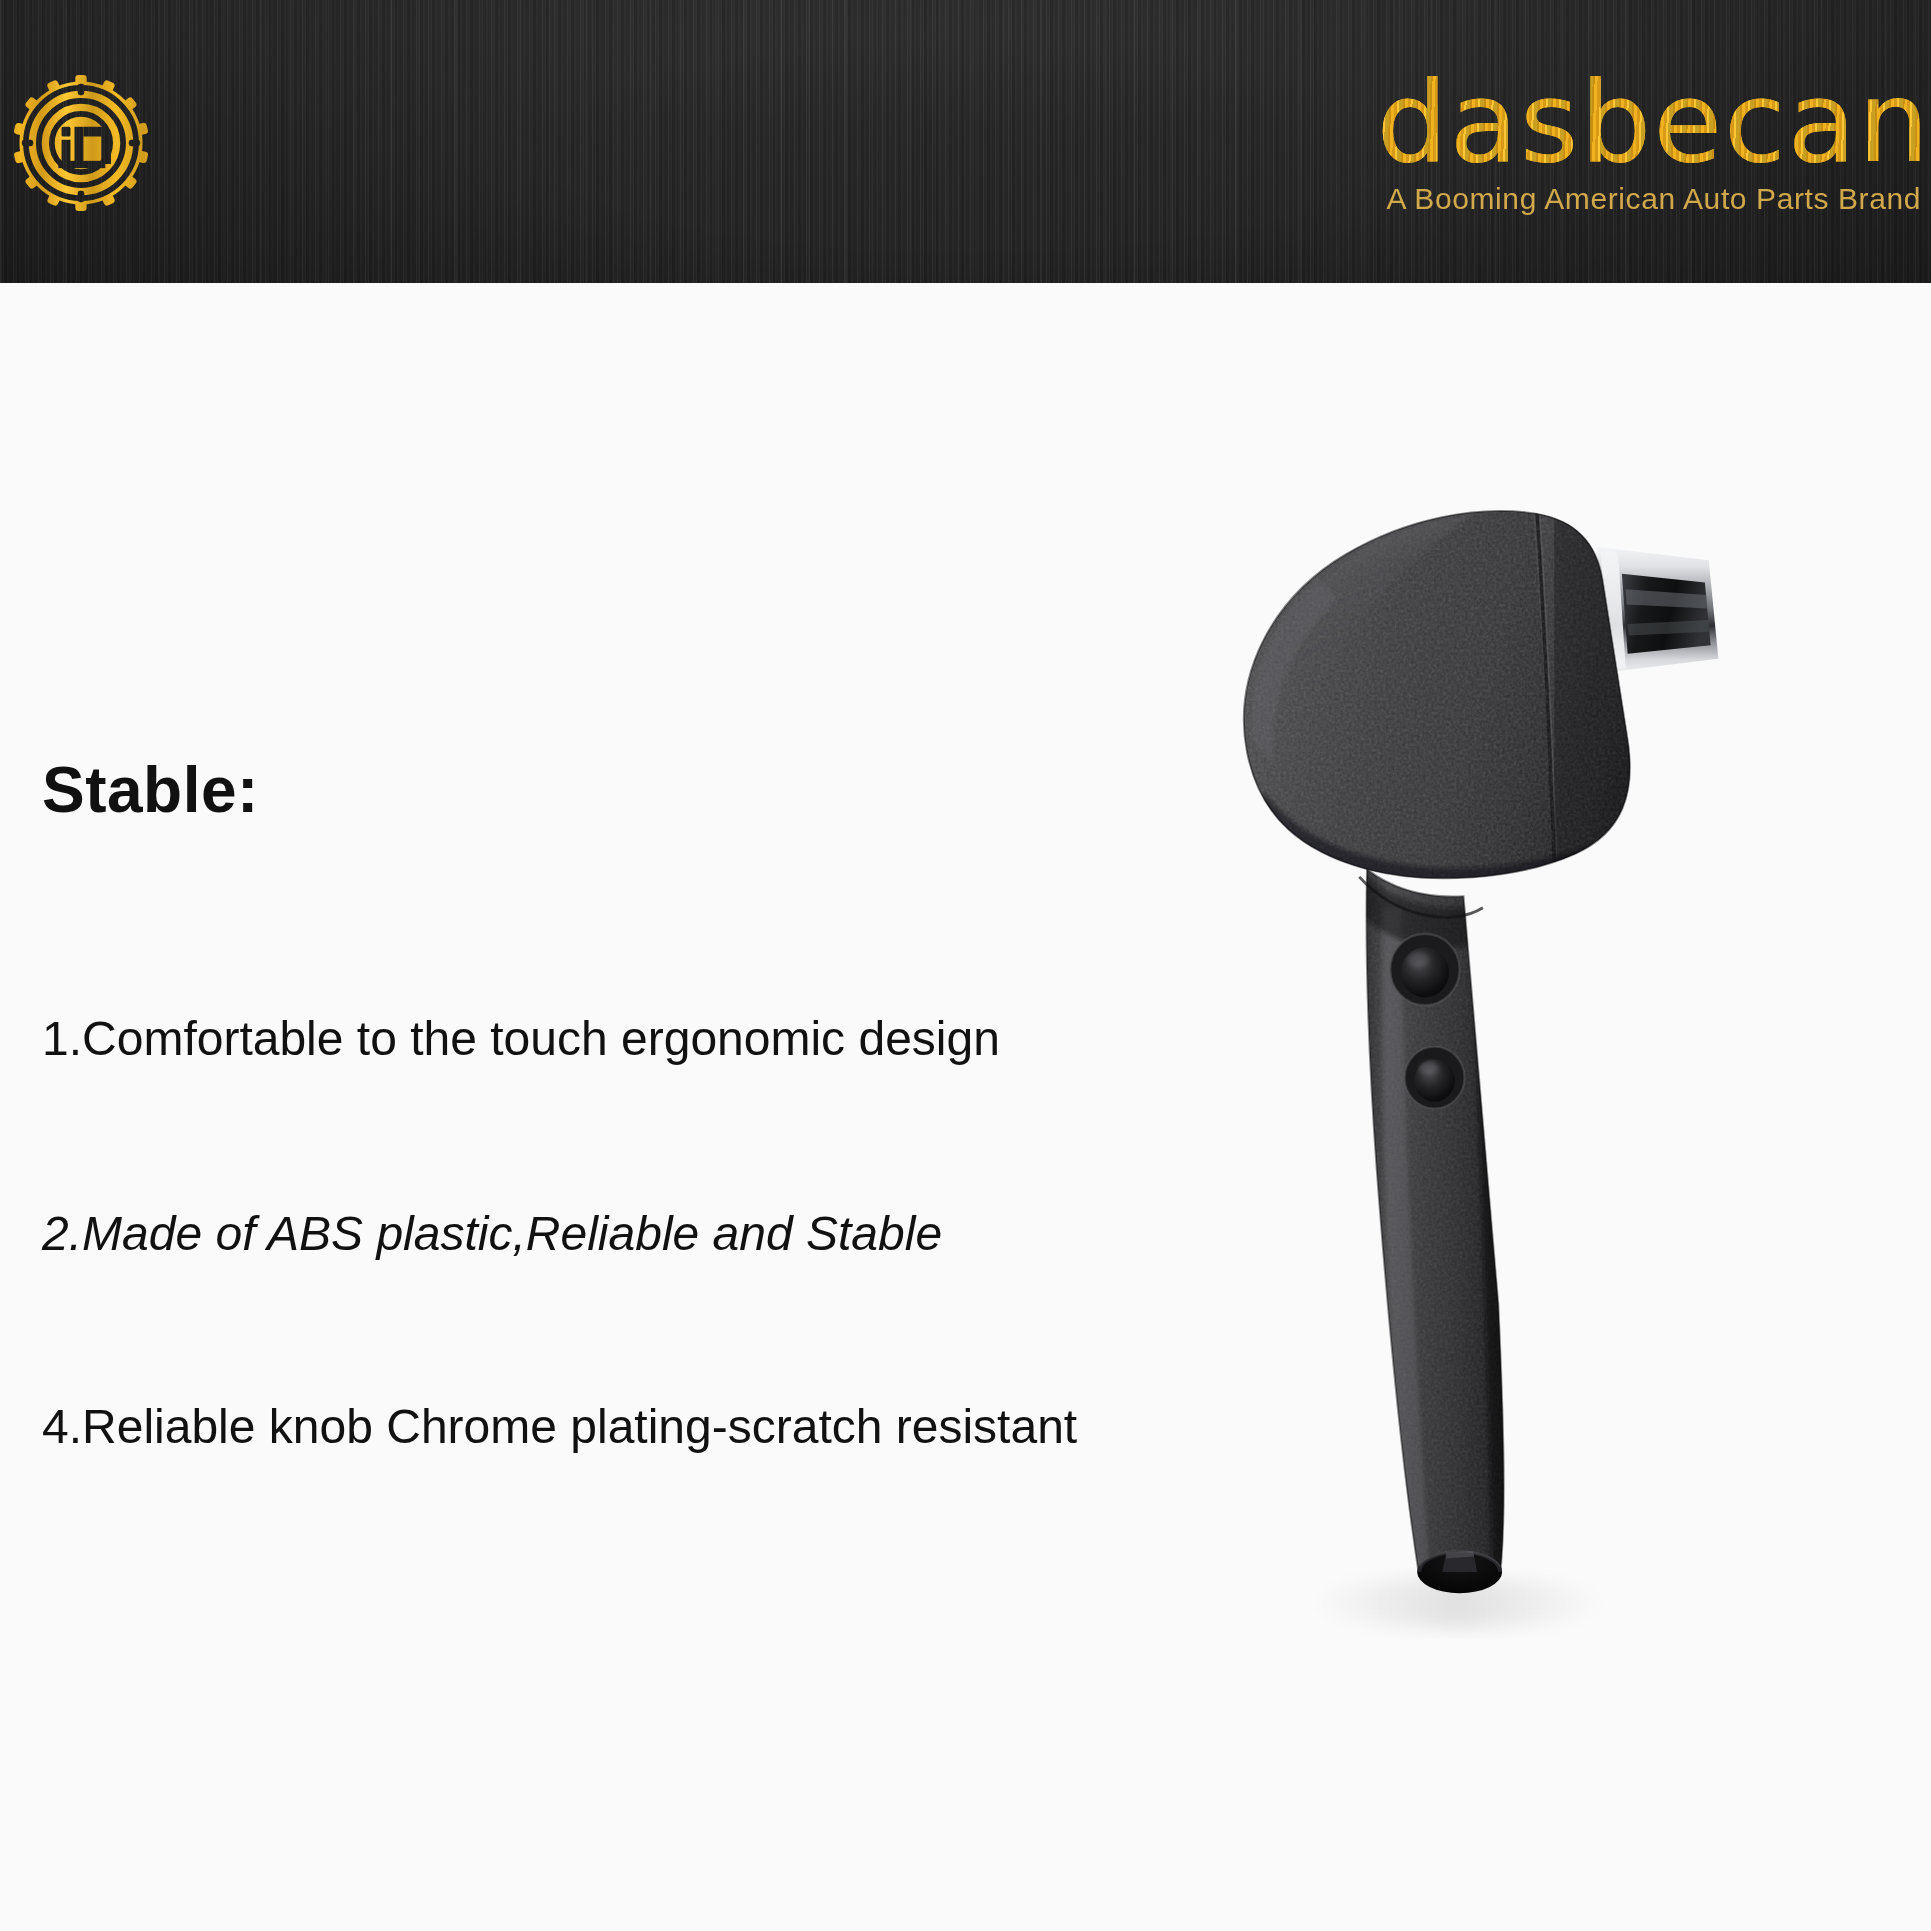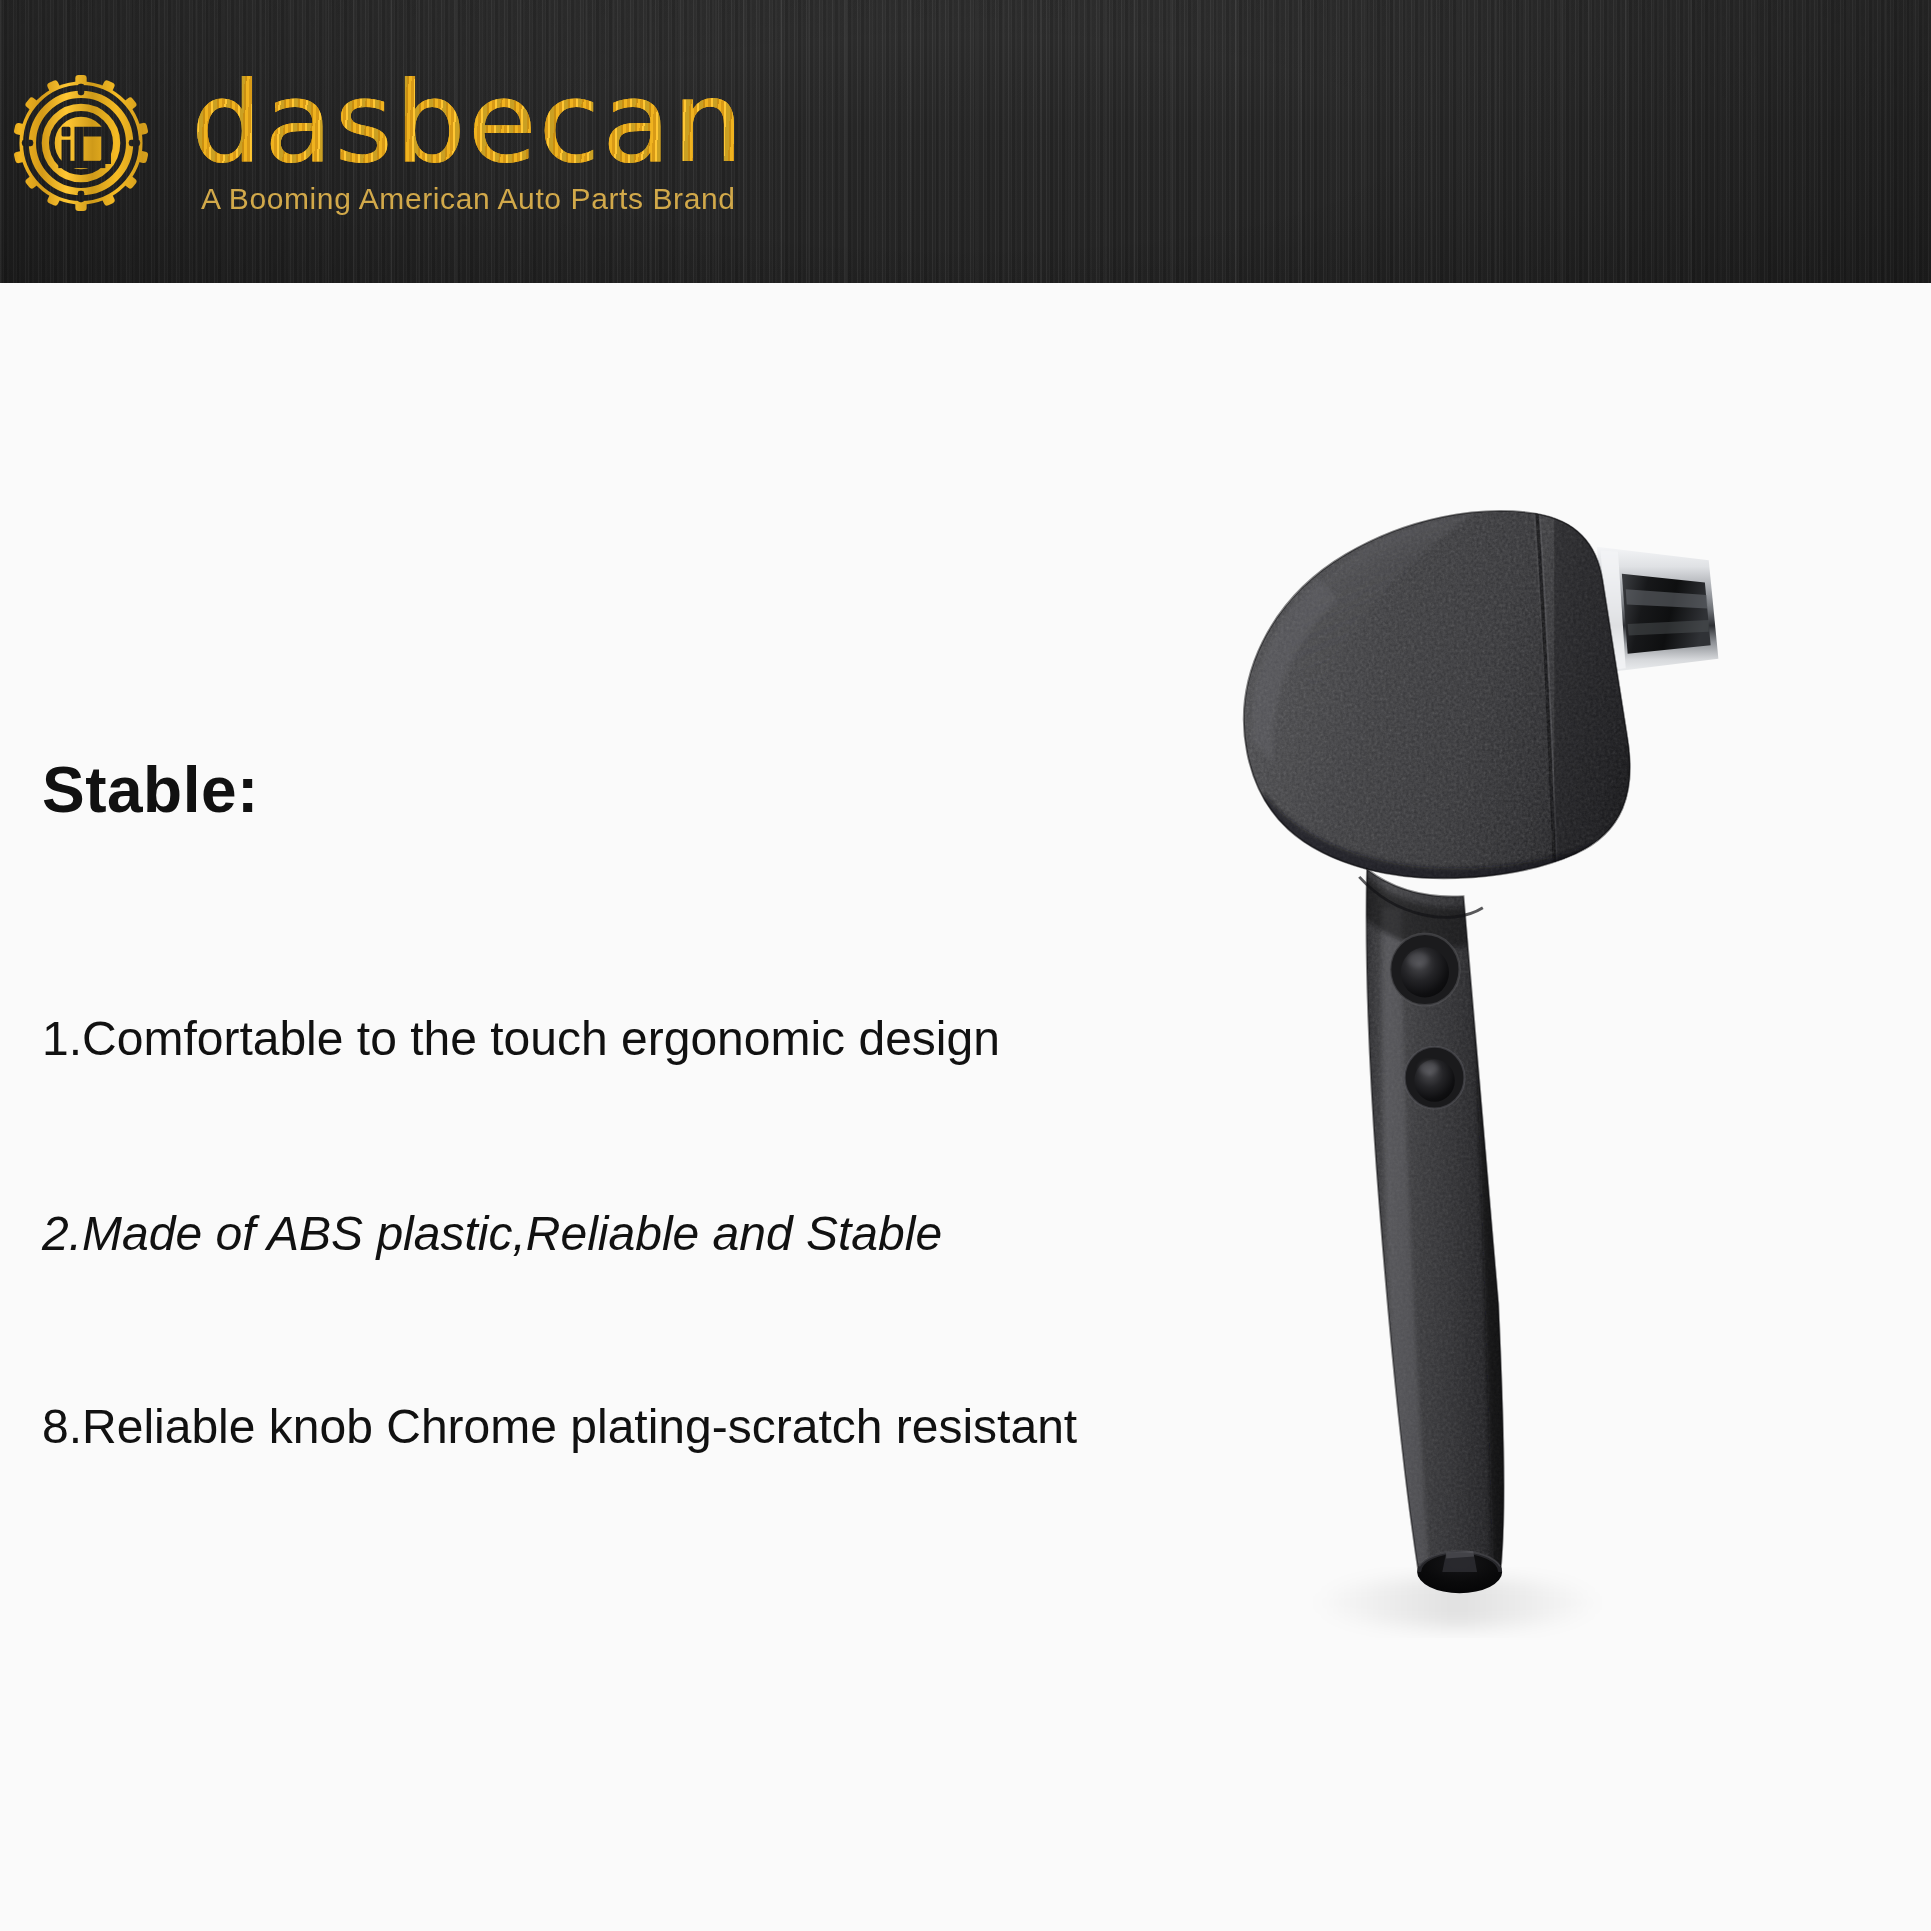--- a/index.html
+++ b/index.html
@@ -37,21 +37,21 @@
       linear-gradient(180deg,#333 0%, #2a2a2a 45%, #262626 100%);
     opacity:1;
   }
   .header .vign{
     position:absolute; inset:0;
     background:radial-gradient(ellipse 70% 120% at 50% 50%, rgba(0,0,0,0) 30%, rgba(0,0,0,0.35) 100%);
   }
 
   .logo-lockup{
     position:absolute; left:0; top:0; width:1931px; height:283px;
-    display:flex; align-items:center; justify-content:flex-start; gap:29px;
+    display:flex; align-items:center; justify-content:space-between; gap:29px;
   }
 
   .gear-mark{ width:162px; height:162px; display:block; margin-top:3.9px; flex:0 0 auto; }
 
   .wordblock{ display:flex; flex-direction:column; align-items:center; margin-top:1.9px;}
 
   .brand{
     font-size:112px;
     line-height:0.96;
     letter-spacing:1.9px;
@@ -174,21 +174,21 @@
     <div class="wordblock">
       <div class="brand">dasbecan</div>
       <div class="tagline">A Booming American Auto Parts Brand</div>
     </div>
   </div>
 </div>
 
 <div class="feature-title">Stable:</div>
 <div class="feature-line fl1">1.Comfortable to the touch ergonomic design</div>
 <div class="feature-line fl2">2.Made of ABS plastic,Reliable and Stable</div>
-<div class="feature-line fl3">8.Reliable knob Chrome plating-scratch resistant</div>
+<div class="feature-line fl3">4.Reliable knob Chrome plating-scratch resistant</div>
 
 <div class="product">
   <svg viewBox="0 0 760 1330">
     <defs>
 
       <linearGradient id="headG" x1="0" y1="0" x2="1" y2="0.25">
         <stop offset="0%" stop-color="#58585b"></stop>
         <stop offset="14%" stop-color="#4a4a4d"></stop>
         <stop offset="42%" stop-color="#3c3c3f"></stop>
         <stop offset="70%" stop-color="#343437"></stop>

